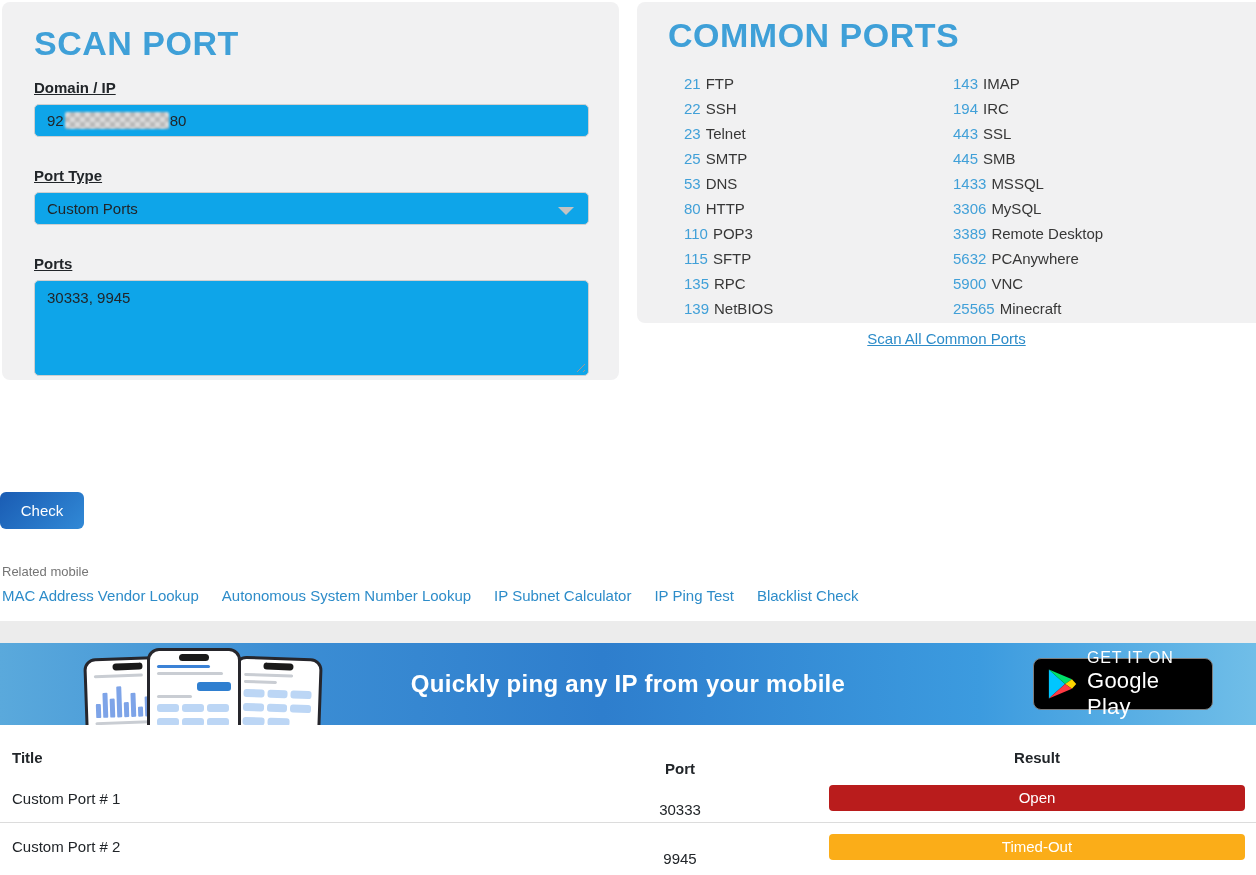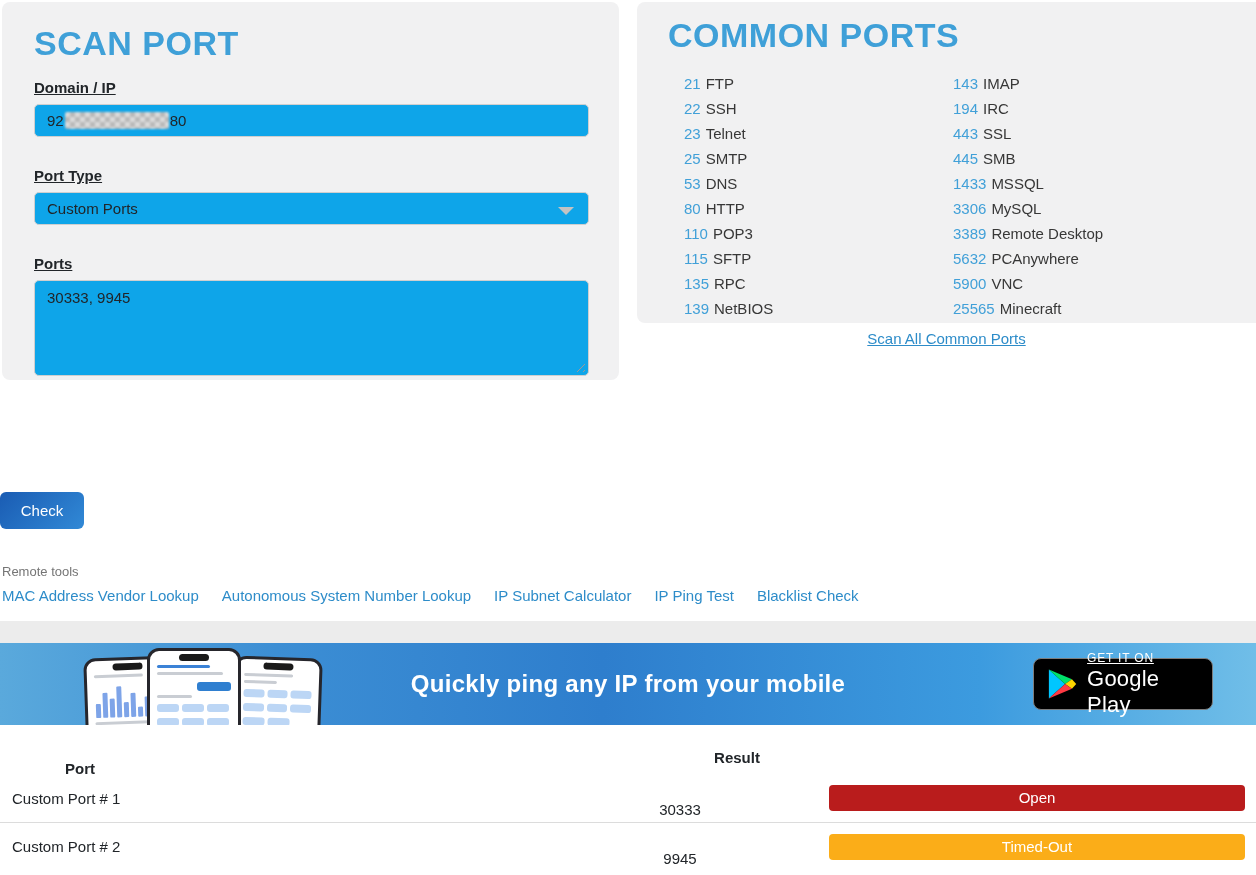--- a/index.html
+++ b/index.html
@@ -86,21 +86,21 @@
   .bars i:nth-child(7){height:30%;} .bars i:nth-child(8){height:60%;}
   .p-btn { width:34px; height:9px; background:#2f7fd0; border-radius:3px; margin:7px 7px 0 auto; }
   .pill-row { display:flex; gap:3px; margin:6px 7px 0; }
   .pill-row b { display:block; width:22px; height:8px; background:#bcd6f5; border-radius:3px; }
 
   
   .gplay { position:absolute; right:43px; top:15px; width:180px; height:52px; background:#000;
     border:1px solid #7d7d7d; border-radius:8px; display:flex; align-items:center; gap:10px;
     padding:0 14px; cursor:pointer; }
   .gplay-text { display:flex; flex-direction:column; color:#fff; }
-  .gplay-line1 { font-size:12px; letter-spacing:0.8px;text-decoration:underline; }
+  .gplay-line1 { font-size:16px; letter-spacing:0.8px; }
   .gplay-line2 { font-size:22px; letter-spacing:0.2px; margin-top:1px; }
 
   
   .results { position:absolute; left:0; top:740px; width:1256px; }
   .t-row { display:flex; align-items:center; }
   .t-head { height:34px; font-weight:bold; font-size:15px; }
   .t-data { height:48px; font-size:15px; }
   .row2 { border-top:1px solid #dcdcdc; }
   .col-title { width:600px; padding-left:12px; }
   .col-port { width:160px; text-align:center;margin-top:23px; }
@@ -163,21 +163,21 @@
       </div>
     </div>
   </section>
 
   <div class="scan-all-wrap">
     <a class="scan-all-link">Scan All Common Ports</a>
   </div>
 
   <button class="check-btn">Check</button>
 
-  <div class="related-heading">Remote tools</div>
+  <div class="related-heading">Related mobile</div>
   <nav class="related-links">
     <a>MAC Address Vendor Lookup</a>
     <a>Autonomous System Number Lookup</a>
     <a>IP Subnet Calculator</a>
     <a>IP Ping Test</a>
     <a>Blacklist Check</a>
   </nav>
 
   <div class="gray-strip"></div>
   <div class="banner">
@@ -244,20 +244,21 @@
       </svg>
       <span class="gplay-text">
         <span class="gplay-line1">GET IT ON</span>
         <span class="gplay-line2">Google Play</span>
       </span>
     </a>
   </div>
 
   <div class="results">
     <div class="t-row t-head">
+      <div class="col-title">Title</div>
       <div class="col-port">Port</div>
       <div class="col-result">Result</div>
     </div>
     <div class="t-row t-data">
       <div class="col-title">Custom Port # 1</div>
       <div class="col-port">30333</div>
       <div class="col-result">
           <span class="badge" style="background: #b91c1c;">Open</span>
         </div>
     </div>

